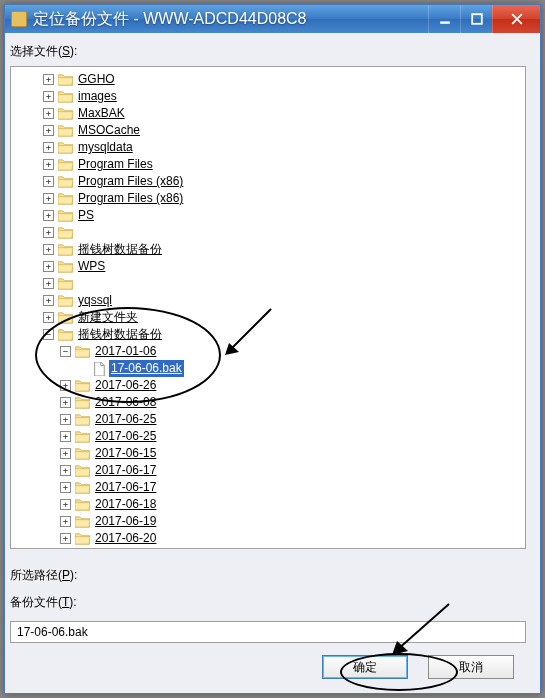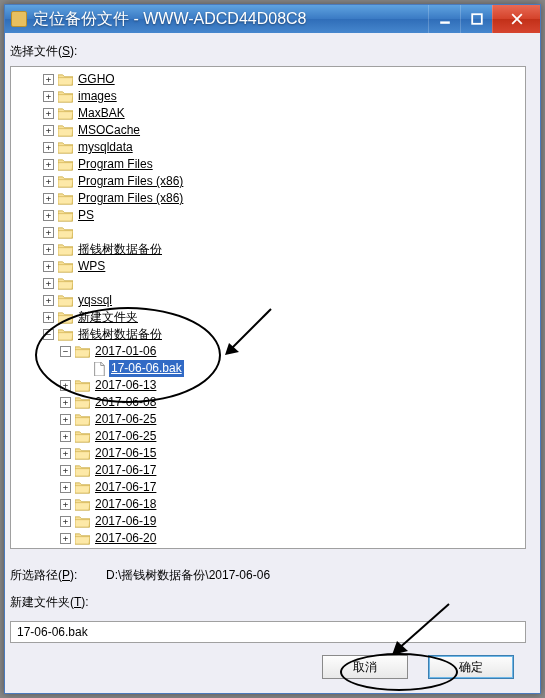--- a/index.html
+++ b/index.html
@@ -270,21 +270,21 @@
             </div>
           </div>
           <div class="node">
             <div class="row">
               <span class="indent" style="width:47px"></span>
               <span class="exp">+</span>
               <svg class="folder-icon" viewBox="0 0 16 14">
                 <path d="M0 2 L5 2 L7 4 L16 4 L16 13 L0 13 Z" fill="#f7e09a" stroke="#c9a840" stroke-width="0.8"></path>
                 <path d="M0 5 L16 5 L15 13 L0 13 Z" fill="#fde9a8" stroke="#c9a840" stroke-width="0.6"></path>
               </svg>
-              <span class="label">2017-06-13</span>
+              <span class="label">2017-06-26</span>
             </div>
           </div>
           <div class="node">
             <div class="row">
               <span class="indent" style="width:47px"></span>
               <span class="exp">+</span>
               <svg class="folder-icon" viewBox="0 0 16 14">
                 <path d="M0 2 L5 2 L7 4 L16 4 L16 13 L0 13 Z" fill="#f7e09a" stroke="#c9a840" stroke-width="0.8"></path>
                 <path d="M0 5 L16 5 L15 13 L0 13 Z" fill="#fde9a8" stroke="#c9a840" stroke-width="0.6"></path>
               </svg>
@@ -395,33 +395,32 @@
         <line x1="50" y1="6" x2="8" y2="48" stroke="black" stroke-width="2"></line>
         <polygon points="4,52 8,40 18,49" fill="black"></polygon>
       </svg>
     </div>
 
     <div class="bottom">
       <div class="brow">
         <div class="blabel">
           <span>所选路径(</span><span class="underline">P</span><span>):</span>
         </div>
-        <div class="bpath">D:\摇钱树数据备份\2017-06-06</div>
       </div>
       <div class="brow">
         <div class="blabel">
-          <span>新建文件夹(</span><span class="underline">T</span><span>):</span>
+          <span>备份文件(</span><span class="underline">T</span><span>):</span>
         </div>
       </div>
       <div class="brow">
         <input class="binput" value="17-06-06.bak" style="">
       </div>
       <div class="btns">
+        <button class="btn default">确定</button>
         <button class="btn">取消</button>
-        <button class="btn default">确定</button>
       </div>
     </div>
   </div>
 </div>
 
 <svg class="arrow2" width="80" height="80">
   <line x1="66" y1="8" x2="14" y2="54" stroke="black" stroke-width="2"></line>
   <polygon points="9,59 14,45 25,55" fill="black"></polygon>
 </svg>
 <div class="ellipse2"></div>

